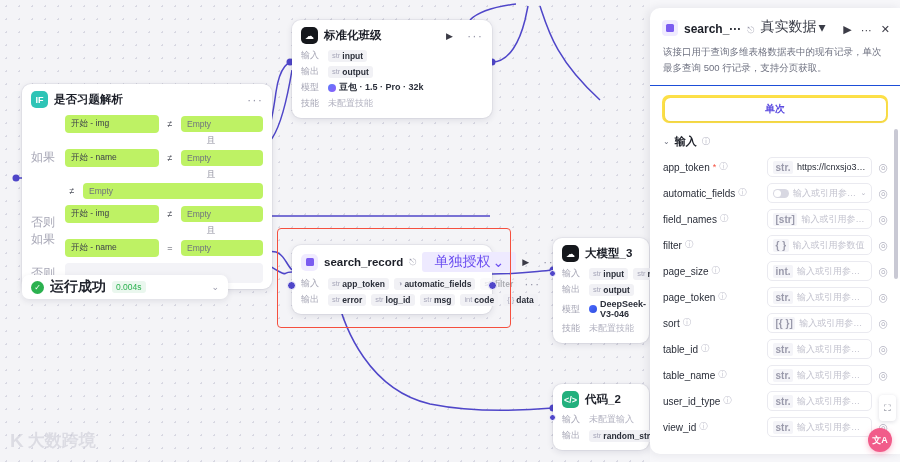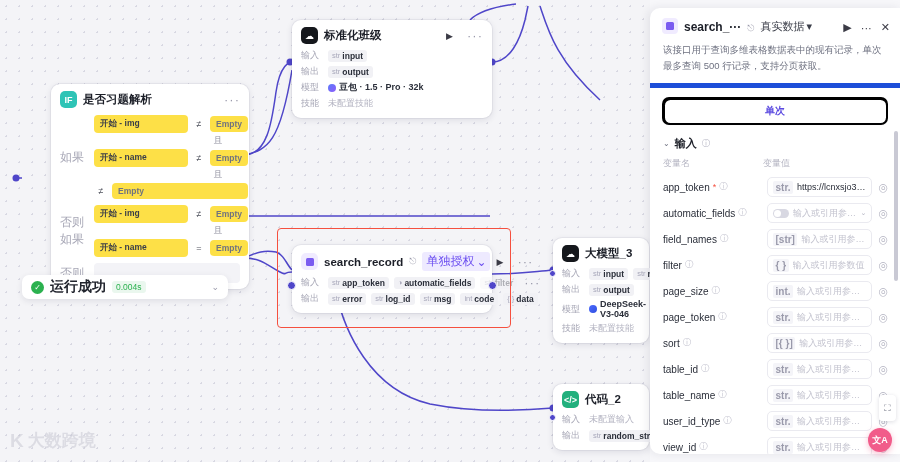--- a/index.html
+++ b/index.html
@@ -57,28 +57,28 @@
   .mdl-dot { width: 8px; height: 8px; border-radius: 50%; background: linear-gradient(135deg,#5b7cfa,#8e5bfa); flex:0 0 auto; }
   .mdl-dot.ds { background: linear-gradient(135deg,#4d6bfe,#2f4fe0); }
 
   .port {
     position: absolute; width: 7px; height: 7px; border-radius: 50%;
     background: #4f46c9; border: 1.5px solid #fff;
   }
   .port.big { width: 9px; height: 9px; }
 
   
-  #node-if { left: 22px; top: 84px; width: 198px; padding-bottom: 4px; margin-left: 29px; }
+  #node-if { left: 22px; top: 84px; width: 250px; padding-bottom: 4px; }
   .cond-block { display: flex; align-items: center; margin-top: 2px; }
   .cond-tag { width: 34px; flex: 0 0 auto; font-size: 12px; color: #a6a6b5; text-align: left; padding-right: 6px; }
   .cond-rows { flex: 1; }
   .cond-row { display: flex; align-items: center; gap: 4px; margin: 2px 0; }
   .cond-left, .cond-right {
-    background: #fde047; border-radius: 4px; padding: 3px 6px; font-size: 8.5px;
-    color: #3a3d48; white-space: nowrap; overflow: hidden; font-weight: bold;
+    background: #bef264; border-radius: 4px; padding: 3px 6px; font-size: 8.5px;
+    color: #3a3d48; white-space: nowrap; overflow: hidden;
   }
   .cond-left { flex: 0 0 94px; }
   .cond-right { flex: 1; color: #70737f; }
   .cond-op { width: 14px; text-align: center; font-size: 9px; color: #50535e; flex: 0 0 auto; }
   .cond-and { font-size: 8.5px; color: #8f8f9e; text-align: center; padding-left: 94px; margin: 1px 0; }
   .cond-empty-row { height: 20px; background: #f3f3f7; border-radius: 4px; margin: 2px 0 2px 0; }
 
   
   #status-bar {
     position: absolute; left: 22px; top: 275px; width: 206px; height: 24px;
@@ -98,22 +98,22 @@
   #node-search { left: 292px; top: 245px; width: 200px; }
   #node-llm3  { left: 553px; top: 238px; width: 96px; }
   #node-code  { left: 553px; top: 384px; width: 96px; }
 
   .highlight-box {
     position: absolute; left: 277px; top: 228px; width: 234px; height: 100px;
     border: 1.6px solid #f5503f; border-radius: 4px; pointer-events: none;
   }
 
   .badge-auth {
-    background: #eeeaff; color: #6b4ef0; font-size: 12px; border-radius: 3px;
-    padding: 1px 4px; display: inline-flex; align-items: center; gap: 2px; white-space: nowrap;
+    background: #eeeaff; color: #6b4ef0; font-size: 14px; border-radius: 3px;
+    padding: 1px 12px; display: inline-flex; align-items: center; gap: 2px; white-space: nowrap;
   }
   .mini-ico { color: #9a9aab; font-size: 9px; }
 
   
   #watermark {
     position: absolute; left: 10px; bottom: 10px;
     display: flex; align-items: center; gap: 6px; opacity: .55;
   }
   .wm-logo { font-size: 19px; color: #c9c9d4; font-weight: bold; letter-spacing: -2px; }
   .wm-text { font-size: 17px; color: #c9c9d4; font-weight: bold; }
@@ -125,30 +125,30 @@
     box-shadow: -2px 0 10px rgba(30,30,60,.09);
     display: flex; flex-direction: column; overflow: hidden;
   }
   .p-head { display: flex; align-items: flex-end; gap: 6px; padding: 10px 10px 8px 12px; }
   .p-ico {
     width: 16px; height: 16px; border-radius: 4px; background: #f0ebff;
     display: flex; align-items: center; justify-content: center; flex: 0 0 auto;
   }
   .p-ico .sq { width: 8px; height: 8px; background: #7b5cf0; border-radius: 1.5px; }
   .p-title { font-size: 12px; font-weight: 700; color: #1c1f28; white-space: nowrap; }
-  .p-dd { font-size: 11px; color: #3a3d48; display: flex; align-items: center; gap: 2px; white-space: nowrap; }
+  .p-dd { font-size: 14px; color: #3a3d48; display: flex; align-items: center; gap: 2px; white-space: nowrap; }
   .p-actions { margin-left: auto; display: flex; align-items: center; gap: 9px; color: #3b3b46; }
   .p-actions span { font-size: 11px; cursor: pointer; }
 
   .p-desc {
     font-size: 9.5px; color: #6e7180; line-height: 1.65; padding: 0 14px 10px 13px;
-    border-bottom: 5px solid #1d4ed8;
+    border-bottom: 1px solid #1d4ed8;
   }
   .p-tabs {
-    margin: 9px 12px 0 12px; background: #000000; border-radius: 7px;
+    margin: 9px 12px 0 12px; background: #fde047; border-radius: 7px;
     display: flex; padding: 2.5px; flex: 0 0 auto; font-family: Liberation Mono, monospace;
   }
   .p-tab {
     flex: 1; text-align: center; font-size: 10px; color: #70737f;
     padding: 4.5px 0; border-radius: 5.5px; cursor: pointer;
   }
   .p-tab.active { background: #fff; color: #5b4ae0; font-weight: 700; box-shadow: 0 1px 3px rgba(30,30,60,.09); }
 
   .p-body { flex: 1; overflow: hidden; position: relative; padding: 0 2px 0 0; }
   .sec-head {
@@ -478,24 +478,20 @@
 
     <div class="p-body">
       <div class="p-scroll"></div>
 
       <div class="sec-head">
         <span class="sec-chev">⌄</span>
         <span class="sec-title">输入</span>
         <span class="sec-info">ⓘ</span>
       </div>
 
-      <div class="col-head">
-        <span class="c1">变量名</span>
-        <span>变量值</span>
-      </div>
 
       <div class="prow">
         <div class="pname">
             <span>app_token</span>
             <span class="req">*</span>
             <span class="inf">ⓘ</span>
           </div>
         <div class="pfield">
           <span class="ptype">str.</span>
           <span class="pval">https://lcnxsjo31…</span>

